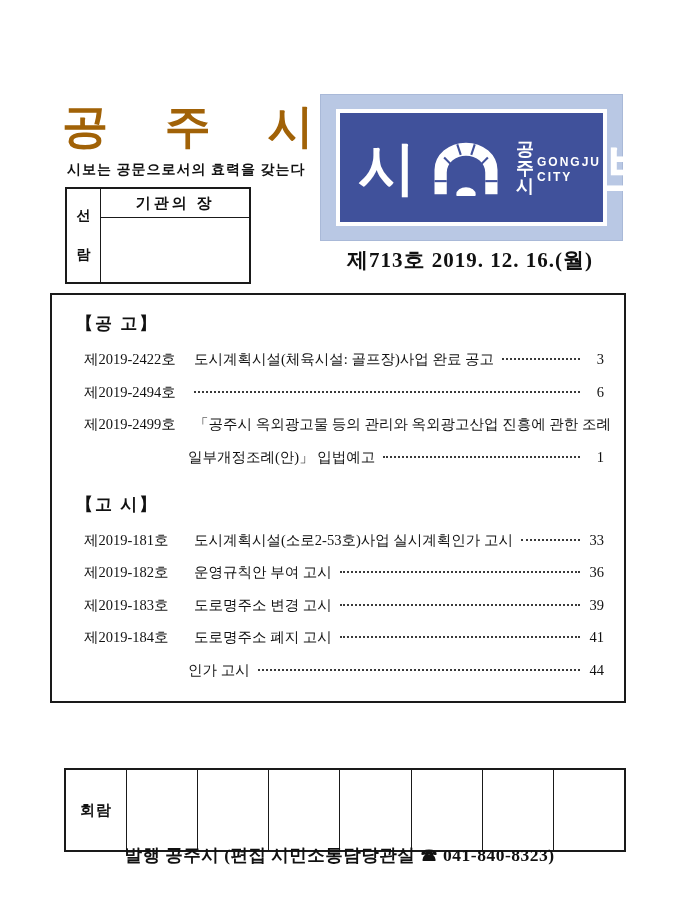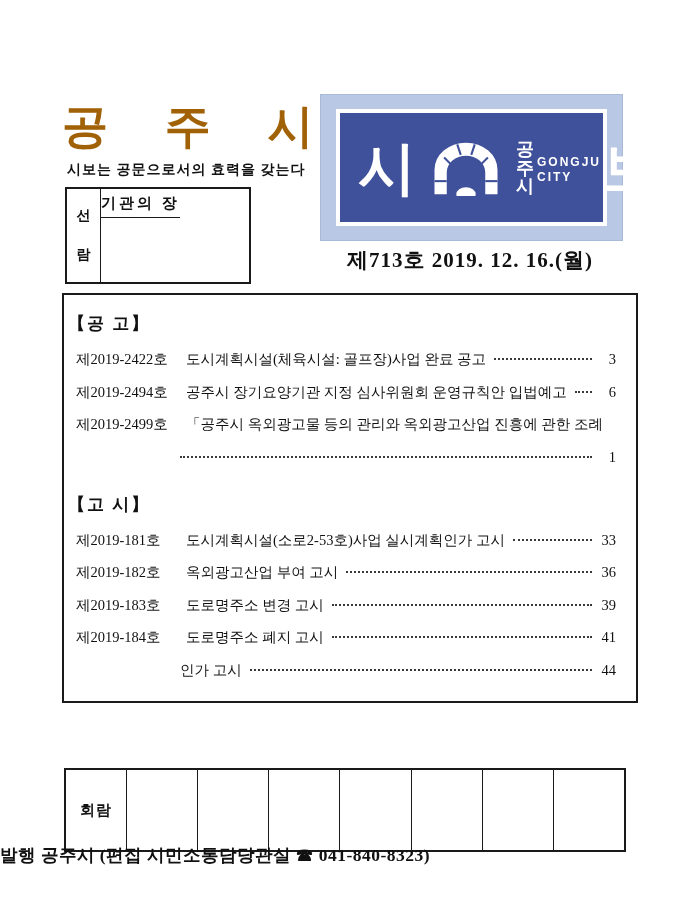--- a/index.html
+++ b/index.html
@@ -29,21 +29,21 @@
     position: absolute; left: 65px; top: 187px;
     width: 186px; height: 97px;
     border: 2px solid #1a1a1a;
     display: flex;
   }
   .approval-side {
     width: 34px; border-right: 1.5px solid #1a1a1a;
     display: flex; flex-direction: column; justify-content: space-around; align-items: center;
     font-size: 14px; font-weight: bold; padding: 8px 0;
   }
-  .approval-main { flex: 1; display: flex; flex-direction: row; justify-content: flex-end; }
+  .approval-main { flex: 1; display: flex; flex-direction: column; justify-content: flex-end; }
   .approval-header {
     height: 29px; border-bottom: 1.5px solid #1a1a1a;
     display: flex; align-items: center; justify-content: center;
     font-size: 15px; font-weight: bold; letter-spacing: 3px;
   }
   .approval-body { flex: 1; }
 
   
   .logo {
     position: absolute; left: 320px; top: 94px;
@@ -72,24 +72,24 @@
     font-family: "Liberation Sans", "DejaVu Sans", sans-serif;
   }
   .issue-line {
     position: absolute; left: 310px; top: 246px; width: 320px;
     text-align: center; font-size: 21px; font-weight: 600;
     letter-spacing: 1px; white-space: nowrap;
   }
 
   
   .toc-box {
-    position: absolute; left: 62px; top: 293px;
+    position: absolute; left: 50px; top: 293px;
     width: 576px; height: 410px;
     border: 2px solid #1a1a1a;
-    padding: 17px 20px 0 4px;
+    padding: 17px 20px 0 24px;
   }
   .toc-section + .toc-section { margin-top: 27px; }
   .toc-heading {
     font-size: 17px; font-weight: bold; letter-spacing: 2px; margin-bottom: 15px;
   }
   .toc-row {
     display: flex; align-items: baseline;
     font-size: 14.5px; font-weight: normal;
     line-height: 18px; margin-bottom: 14.5px; white-space: nowrap;
   }
@@ -114,21 +114,21 @@
   .circ-cell:last-child { border-right: none; }
   .circ-label {
     flex: 0 0 61px;
     display: flex; align-items: center; justify-content: center;
     font-size: 15px; font-weight: bold; letter-spacing: 1px;
   }
 
   
   .footer-line {
     position: absolute; left: 0; top: 843px; width: 679px;
-    text-align: left; font-size: 17.5px; font-weight: 600;
+    text-align: center; font-size: 17.5px; font-weight: 600;
     letter-spacing: 0.5px; white-space: nowrap;
   }
 </style>
 </head>
 <body>
 
 <div class="city-title">공 주 시</div>
 <div class="city-subtitle">시보는 공문으로서의 효력을 갖는다</div>
 
 <div class="approval">
@@ -173,45 +173,45 @@
     <div class="toc-section">
       <div class="toc-heading">【공  고】</div>
       <div class="toc-row">
         <span class="toc-no">제2019-2422호</span>
         <span class="toc-title">도시계획시설(체육시설: 골프장)사업 완료 공고</span>
         <span class="toc-leader"></span>
         <span class="toc-page">3</span>
       </div>
       <div class="toc-row">
         <span class="toc-no">제2019-2494호</span>
-        <span class="toc-title">공주시 장기요양기관 지정 심사위원회 운영규칙안 입법예고</span>
         <span class="toc-leader"></span>
         <span class="toc-page">6</span>
       </div>
       <div class="toc-row">
         <span class="toc-no">제2019-2499호</span>
         <span class="toc-title">「공주시 옥외광고물 등의 관리와 옥외광고산업 진흥에 관한 조례</span>
       </div>
       <div class="toc-row cont">
         <span class="toc-indent"></span>
+        <span class="toc-title">일부개정조례(안)」 입법예고</span>
         <span class="toc-leader"></span>
         <span class="toc-page">1</span>
       </div>
     </div>
     <div class="toc-section">
       <div class="toc-heading">【고  시】</div>
       <div class="toc-row">
         <span class="toc-no">제2019-181호</span>
         <span class="toc-title">도시계획시설(소로2-53호)사업 실시계획인가 고시</span>
         <span class="toc-leader"></span>
         <span class="toc-page">33</span>
       </div>
       <div class="toc-row">
         <span class="toc-no">제2019-182호</span>
-        <span class="toc-title">옥외광고산업 부여 고시</span>
+        <span class="toc-title">운영규칙안 부여 고시</span>
         <span class="toc-leader"></span>
         <span class="toc-page">36</span>
       </div>
       <div class="toc-row">
         <span class="toc-no">제2019-183호</span>
         <span class="toc-title">도로명주소 변경 고시</span>
         <span class="toc-leader"></span>
         <span class="toc-page">39</span>
       </div>
       <div class="toc-row">

